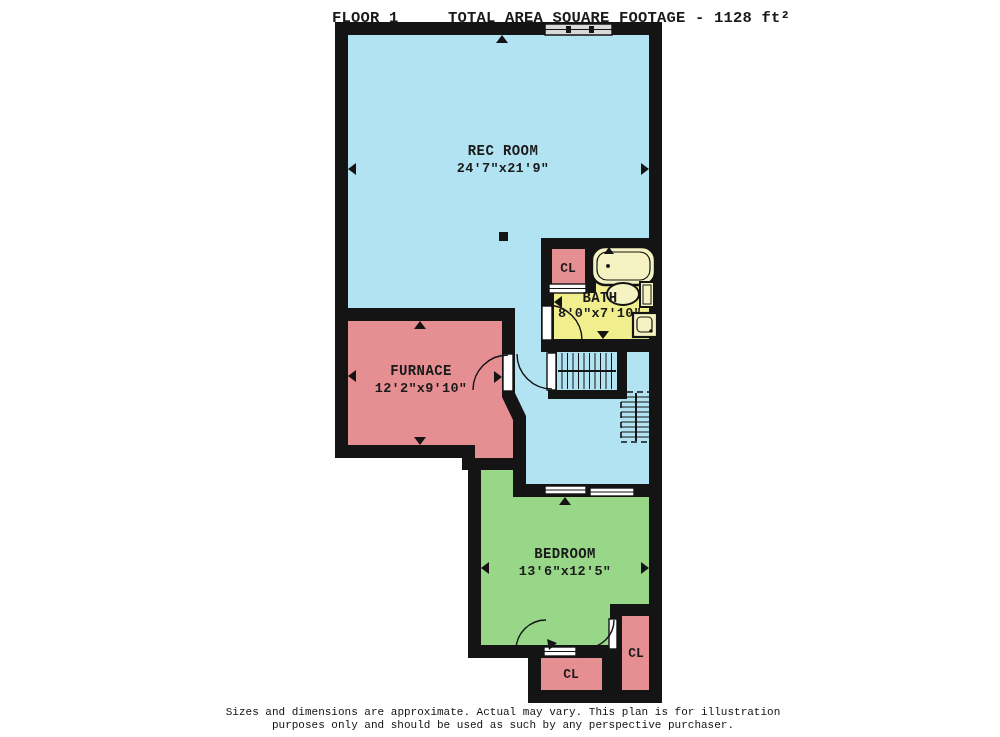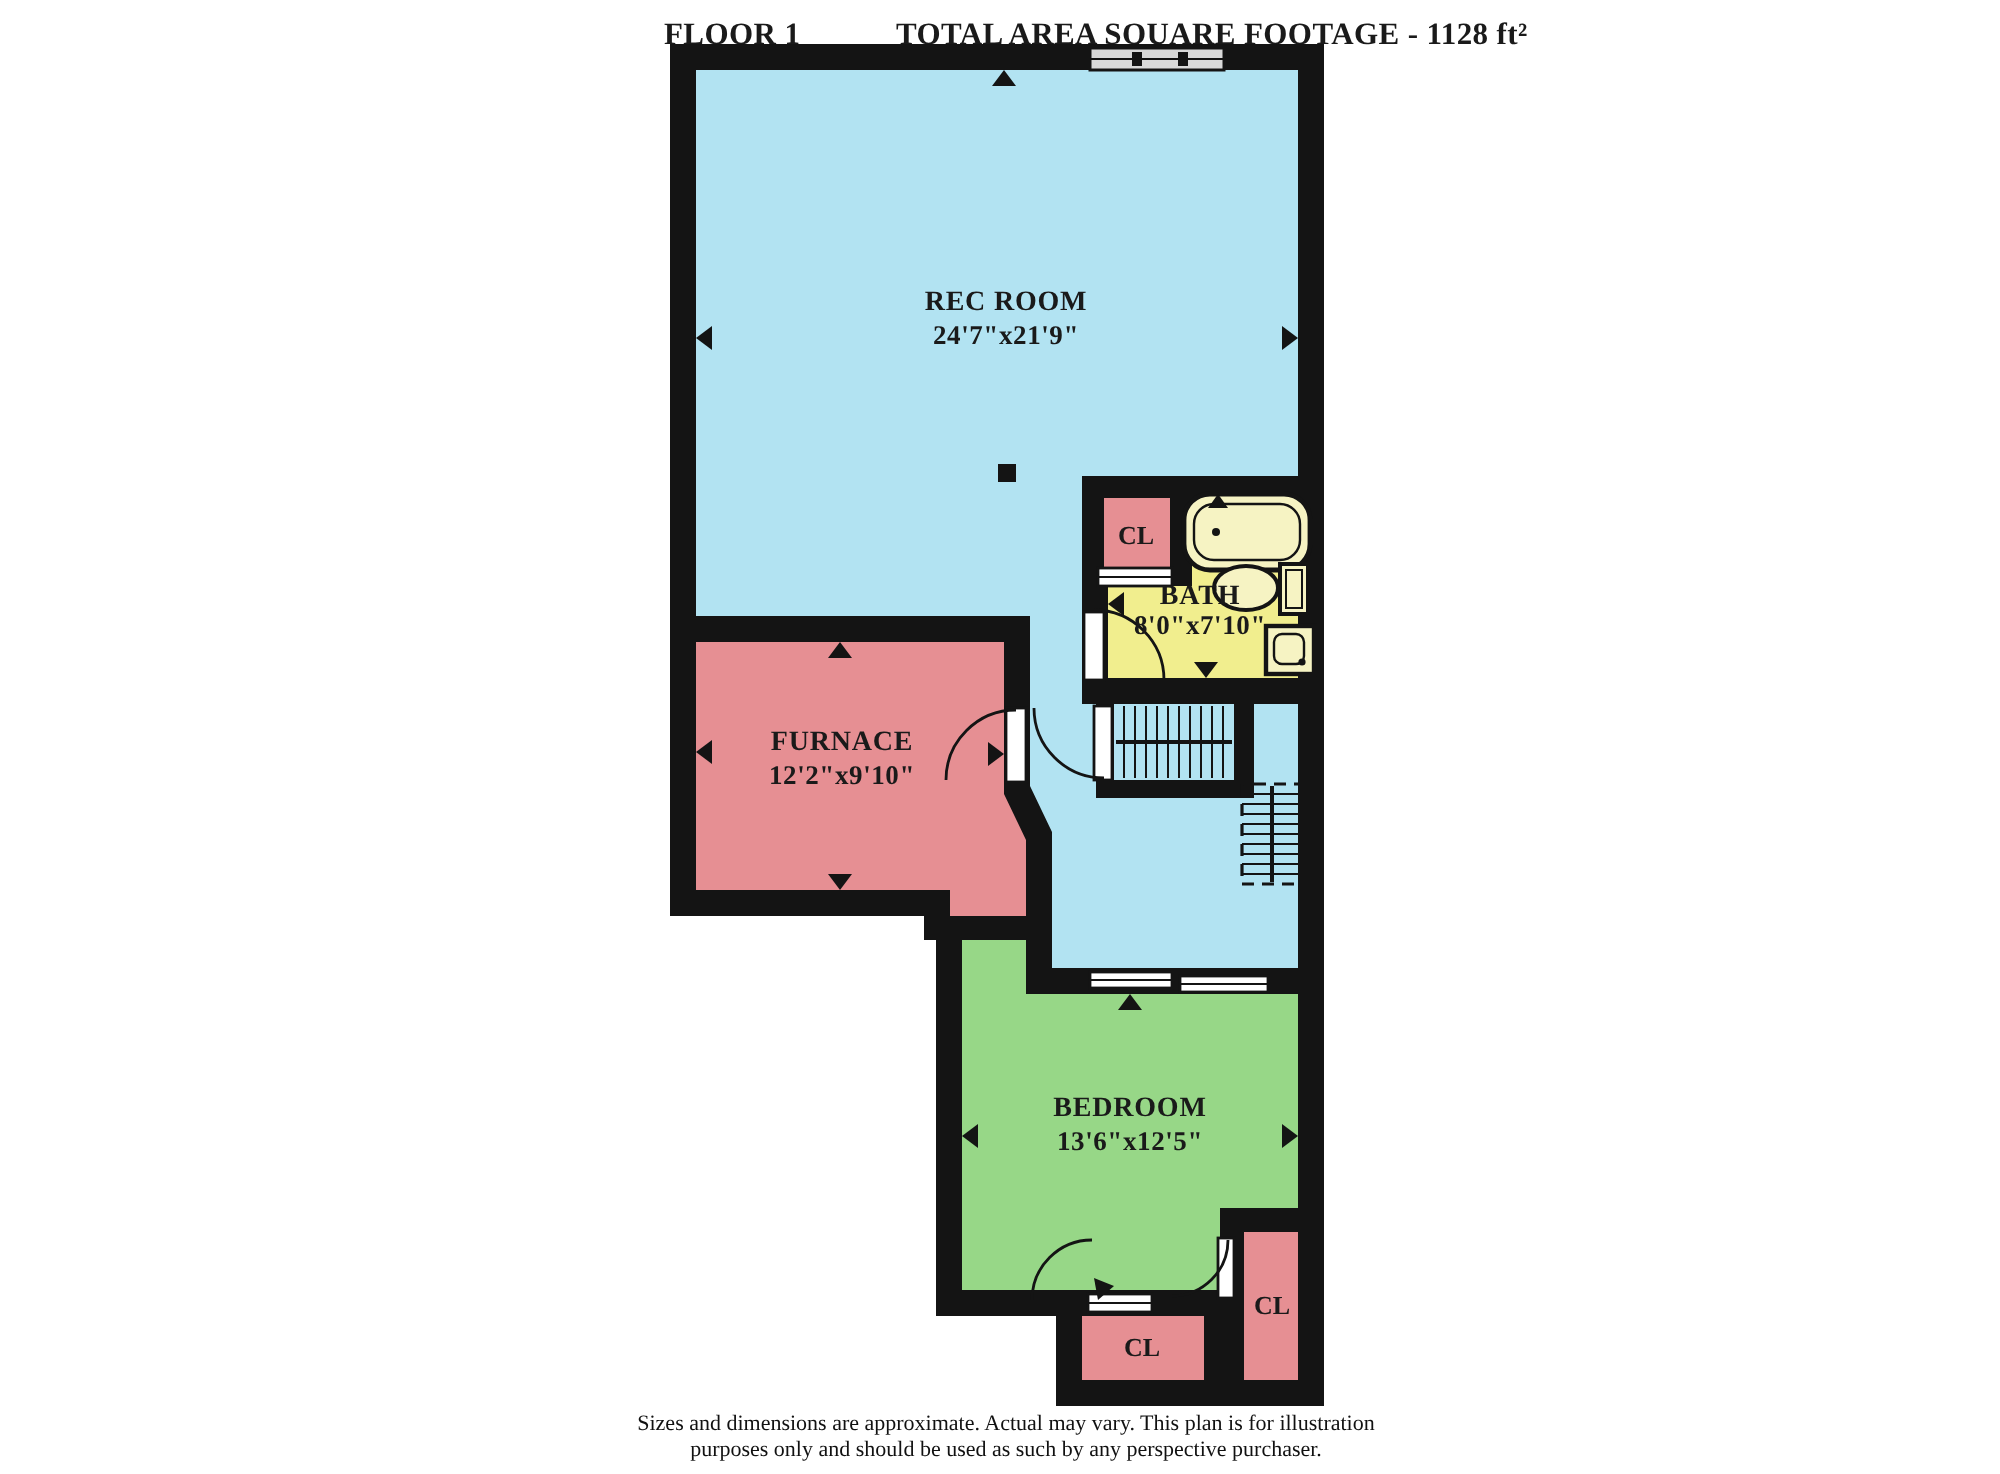--- a/index.html
+++ b/index.html
@@ -1,17 +1,17 @@
 <!DOCTYPE html>
 <html><head>
 <meta charset="utf-8">
 <style>
   html,body{margin:0;padding:0;background:#ffffff;}
   .page{position:relative;width:1000px;height:737px;background:#ffffff;overflow:hidden;
-        font-family:Liberation Serif, serif;}
+        font-family:Liberation Mono, monospace;}
   svg{position:absolute;top:0;left:0;}
   text{fill:#1a1a1a;}
   .hdr{font-size:15.5px;font-weight:600;letter-spacing:.2px;}
   .room-name{font-size:14px;font-weight:600;letter-spacing:.4px;text-anchor:middle;}
   .room-dims{font-size:13.5px;font-weight:600;letter-spacing:.3px;text-anchor:middle;}
   .cl{font-size:13px;font-weight:600;text-anchor:middle;}
   .foot{font-size:11px;text-anchor:middle;fill:#111;}
   .wall{fill:#141414;}
   .tread{stroke:#141414;stroke-width:1;}
   .rail{stroke:#141414;stroke-width:2;}

